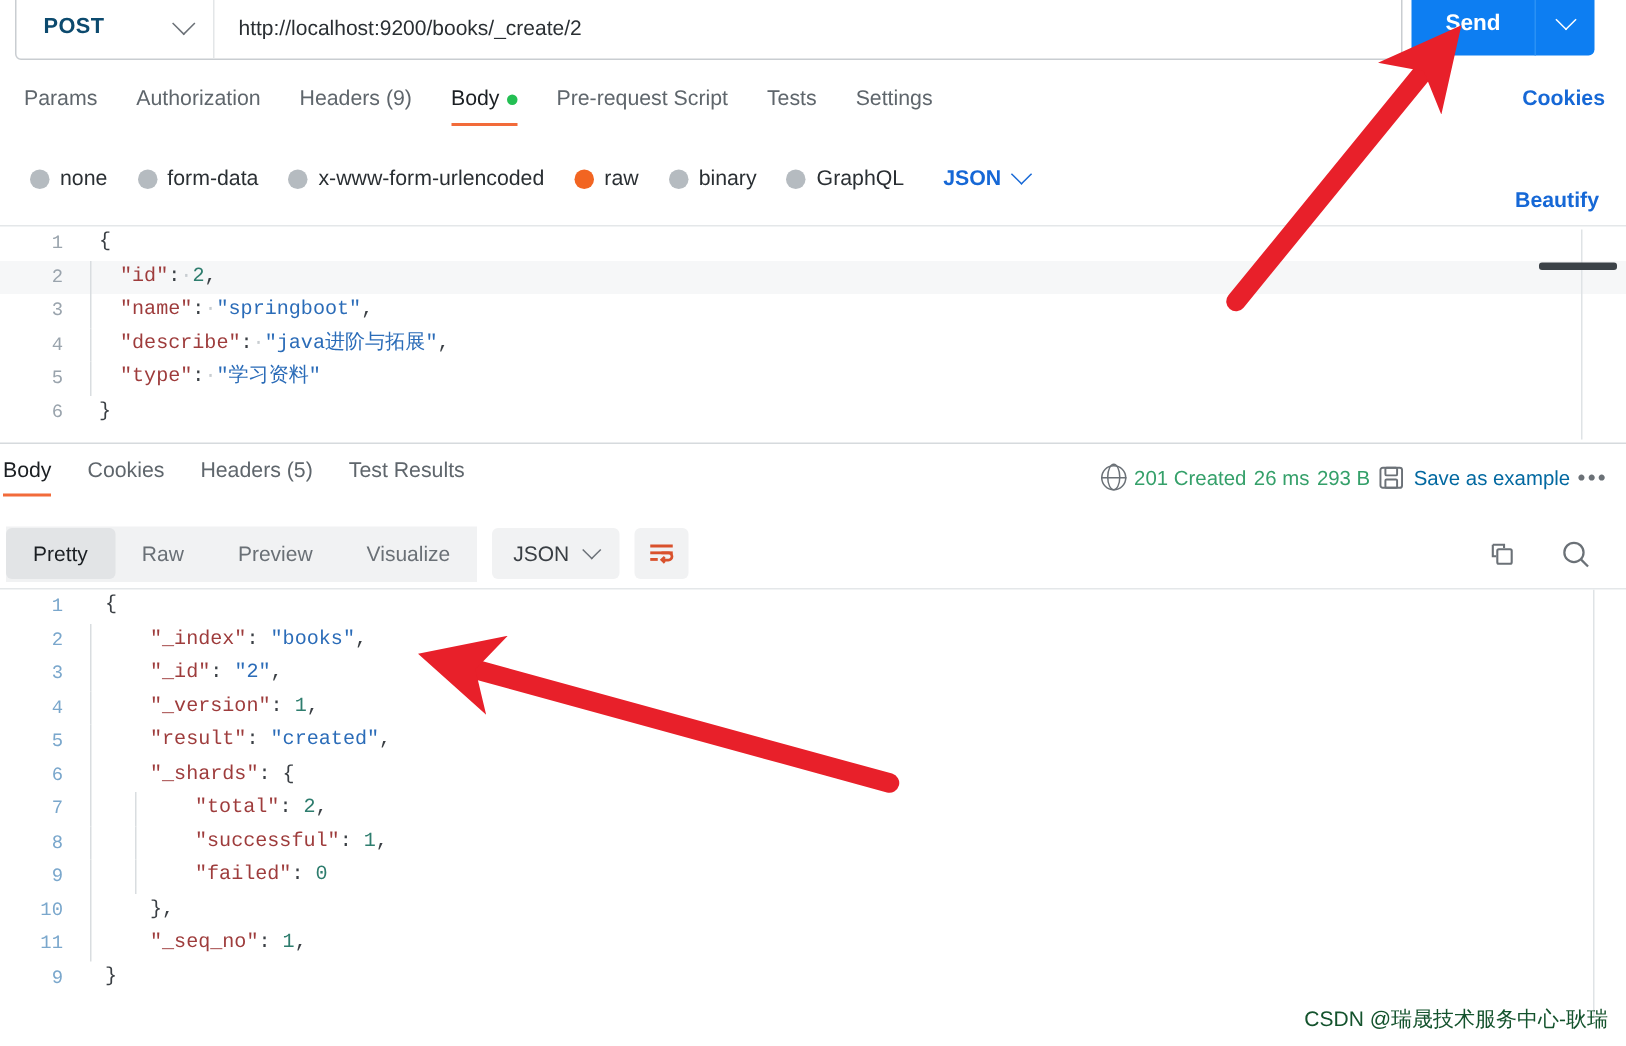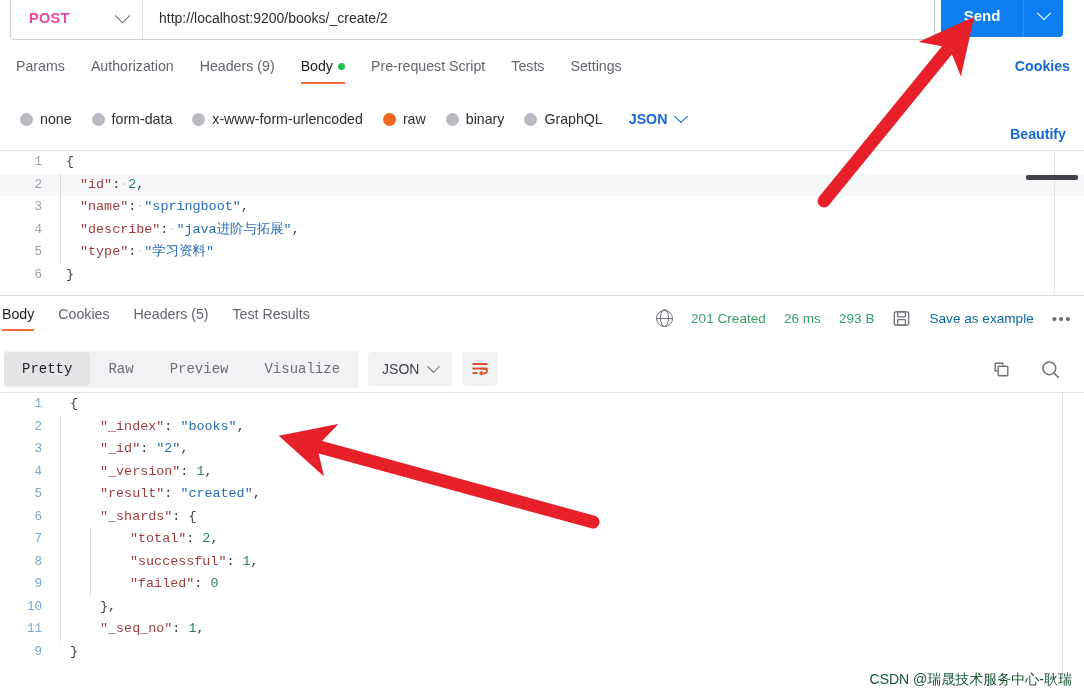--- a/index.html
+++ b/index.html
@@ -35,21 +35,21 @@
   .method-sel {
     width: 132px; height: 42px;
     display: flex;
     align-items: center;
     justify-content: space-between;
     padding: 0 14px 0 18px;
     border-right: 1px solid #e3e6e8;
     cursor: pointer;
   }
   .method-label {
-    color: #ec4899;
+    color: #0c4a6e;
     font-weight: bold;
     font-size: 14.5px;
     letter-spacing: .3px;
   }
   .chev {
     width: 11px; height: 11px;
     border-right: 1.6px solid #6b7177;
     border-bottom: 1.6px solid #6b7177;
     transform: rotate(45deg) translate(-2px,-2px);
   }
@@ -275,21 +275,21 @@
     left: 0; right: 0; bottom: 0;
     height: 2px;
     background: #f26b3a;
   }
   .res-meta {
     position: absolute;
     right: 12px; top: 0;
     height: 40px;
     display: flex;
     align-items: center;
-    gap: 18px;
+    gap: 5px;
     font-size: 13.6px;
   }
   .meta-green { color: #35a06a; }
   .meta-grey  { color: #0369a1; }
   .globe {
     width: 17px; height: 17px;
     border: 1.4px solid #6b7177;
     border-radius: 50%;
     position: relative;
   }
@@ -324,21 +324,20 @@
     display: flex;
     align-items: center;
   }
   .seg {
     display: flex;
     align-items: center;
     background: #f1f2f3;
     border-radius: 0;
     height: 37px;
     margin-left: 4px;
-    font-family: Liberation Mono, monospace;
   }
   .seg-item {
     height: 34px;
     padding: 0 18px;
     display: flex; align-items: center;
     font-size: 14px;
     color: #6a7076;
     cursor: pointer;
     border-radius: 4px;
     white-space: nowrap;

